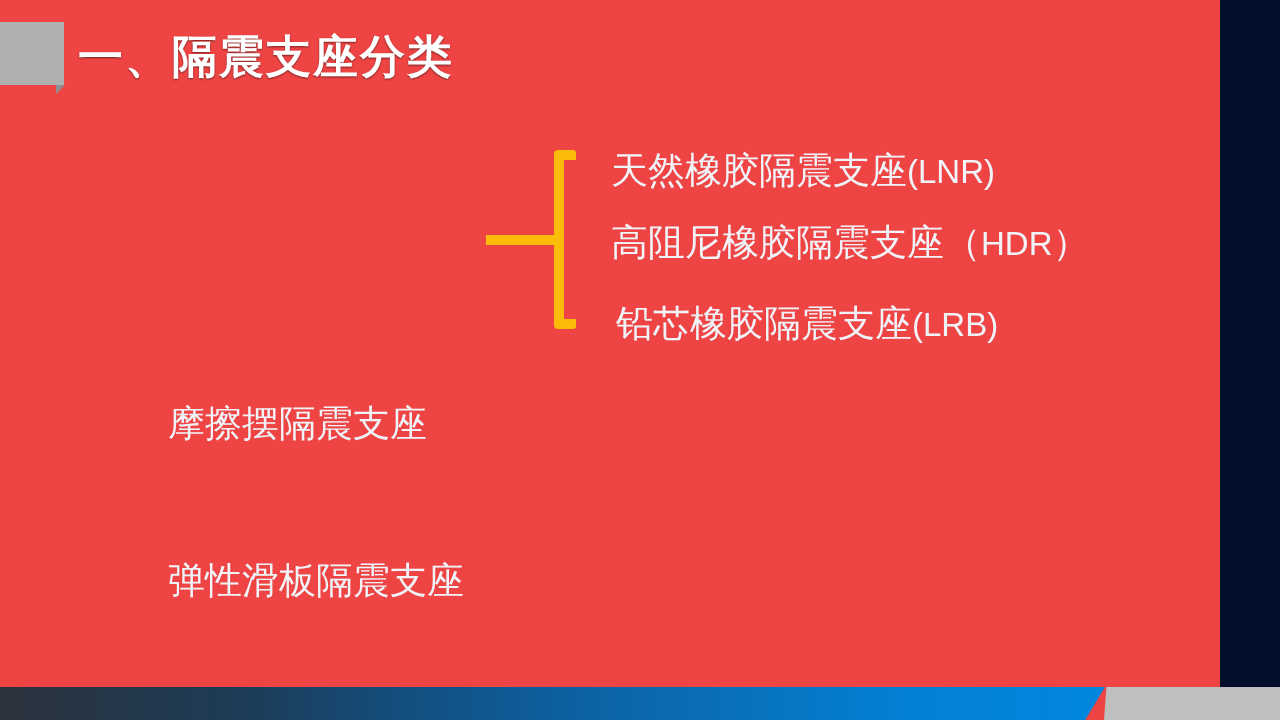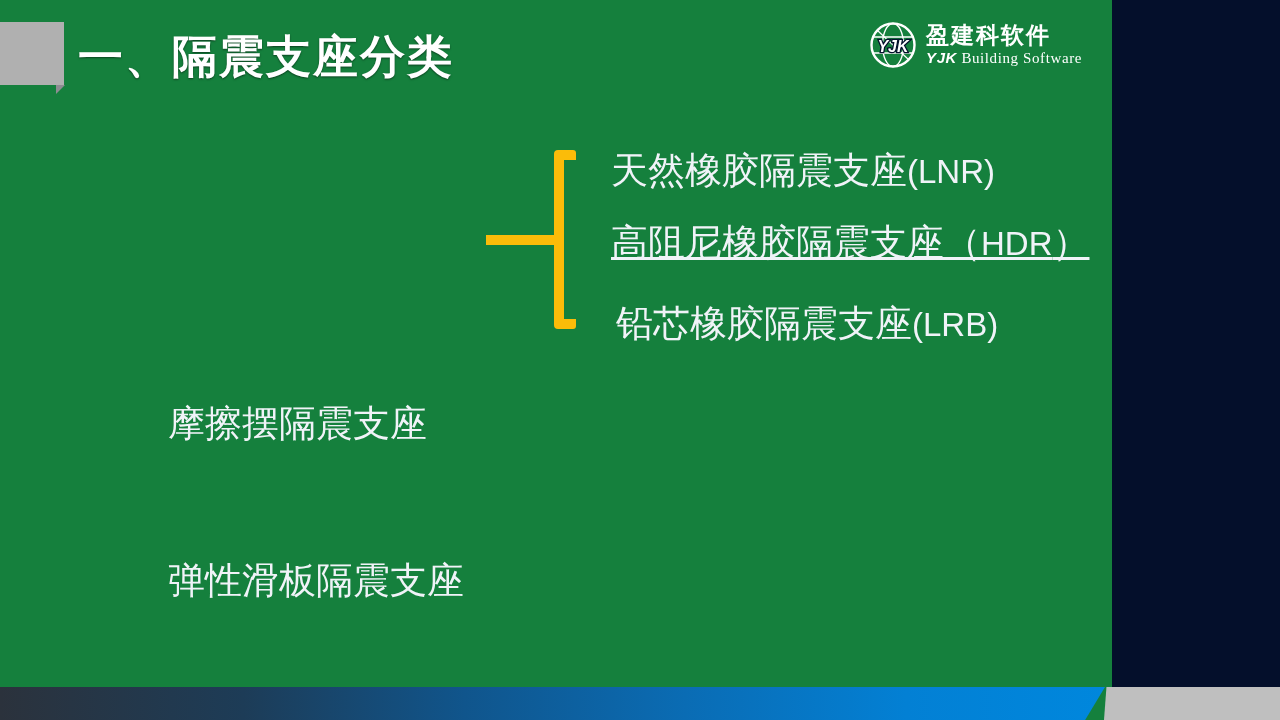--- a/index.html
+++ b/index.html
@@ -4,22 +4,22 @@
 <style>
   * { margin:0; padding:0; box-sizing:border-box; }
   html, body {
     width:1280px; height:720px;
     background:#040f2b;
     overflow:hidden;
     font-family:"Liberation Sans", sans-serif;
   }
   .slide {
     position:relative;
-    width:1112px; height:720px;
-    background:#15803d;
+    width:1220px; height:720px;
+    background:#ef4444;
   }
 
   
   .title-chip {
     position:absolute;
     left:0; top:22px;
     width:64px; height:63px;
     background:#b0b0b0;
   }
   .title-chip-tail {
@@ -79,21 +79,21 @@
   .cn .lat {
     font-family:"Liberation Sans", sans-serif;
     font-size:33px;
   }
 
   #item-stacked  { left:168px; top:222px; }
   #item-friction { left:168px; top:405px; }
   #item-sliding  { left:168px; top:562px; }
 
   #sub-lnr { left:611px; top:152px; }
-  #sub-hdr { left:611px; top:224px;text-decoration:underline; }
+  #sub-hdr { left:611px; top:224px; }
   #sub-lrb { left:616px; top:305px;text-align:right; }
 
   
   .bracket { position:absolute; left:486px; top:146px; }
   .br-v {
     position:absolute; left:68px; top:8px;
     width:10px; height:171px;
     background:#fbbc09;
   }
   .br-stub-top {
@@ -136,36 +136,20 @@
 </style>
 </head>
 <body>
 
 <div class="slide">
 
   <div class="title-chip"></div>
   <div class="title-chip-tail"></div>
   <div class="slide-title">一、隔震支座分类</div>
 
-  <div class="logo">
-    <span>
-      <svg class="logo-mark" viewBox="0 0 48 48" aria-hidden="true">
-        <circle cx="24" cy="24" r="21.5" fill="none" stroke="#ffffff" stroke-width="2.4"></circle>
-        <ellipse cx="24" cy="24" rx="10.5" ry="21.5" fill="none" stroke="#ffffff" stroke-width="1.4"></ellipse>
-        <line x1="3" y1="16" x2="45" y2="16" stroke="#ffffff" stroke-width="1.4"></line>
-        <line x1="3" y1="32" x2="45" y2="32" stroke="#ffffff" stroke-width="1.4"></line>
-        <line x1="8" y1="9" x2="40" y2="39" stroke="#ffffff" stroke-width="1.2"></line>
-        <text x="24" y="30.5" text-anchor="middle" font-family="Liberation Sans, sans-serif" font-size="16" font-weight="bold" font-style="italic" fill="#ffffff" stroke="#040f2b" stroke-width="2.6" paint-order="stroke">YJK</text>
-      </svg>
-    </span>
-    <span class="logo-text">
-      <span class="logo-cn">盈建科软件</span>
-      <span class="logo-en"><b>YJK</b><span> Building Software</span></span>
-    </span>
-  </div>
 
   <div class="cn" id="item-friction">摩擦摆隔震支座</div>
   <div class="cn" id="item-sliding">弹性滑板隔震支座</div>
 
   <div class="bracket">
     <div class="br-h"></div>
     <div class="br-stub-top"></div>
     <div class="br-v"></div>
     <div class="br-stub-bot"></div>
   </div>

